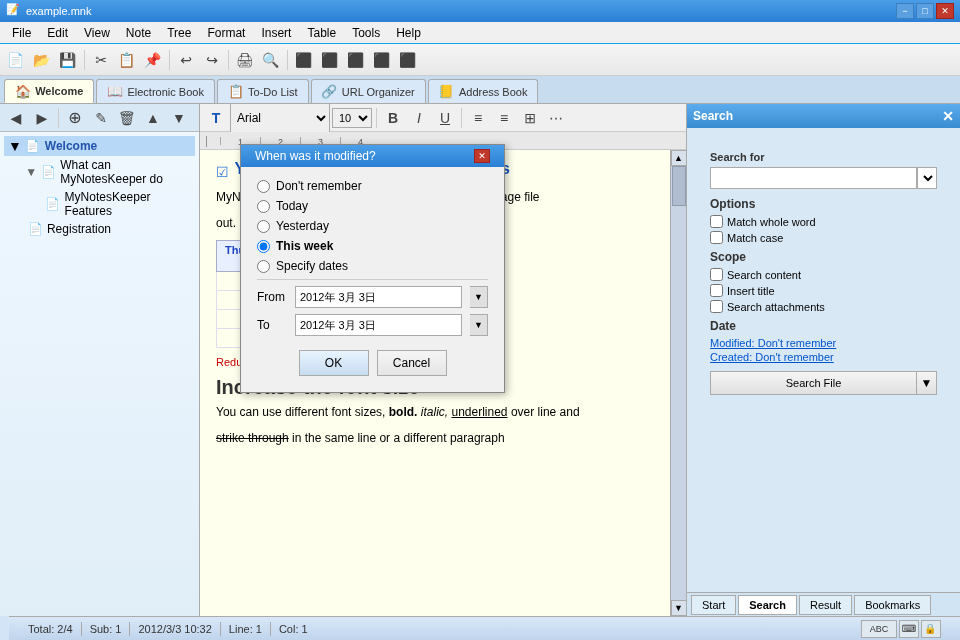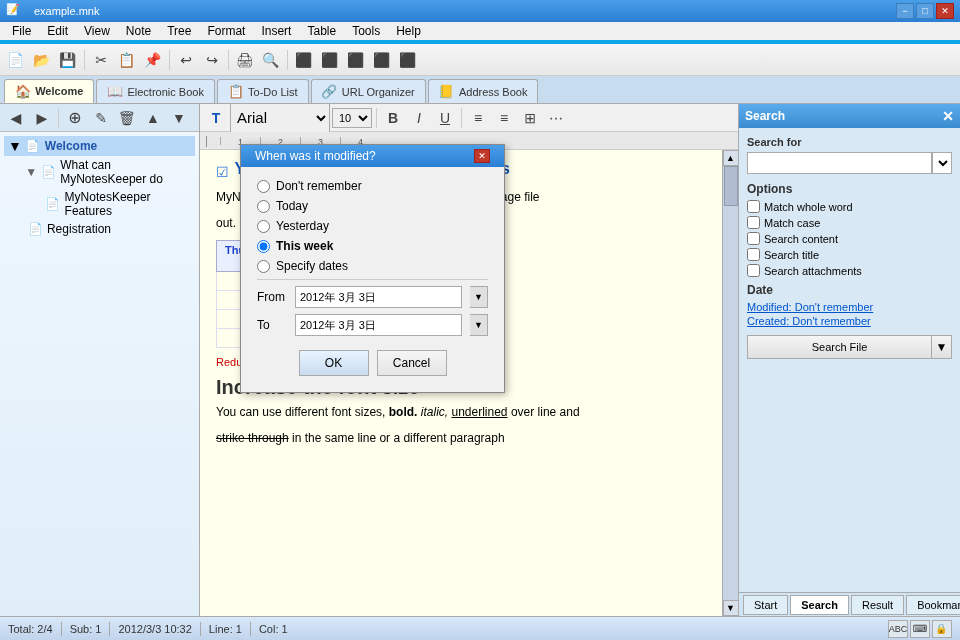--- a/index.html
+++ b/index.html
@@ -9,36 +9,36 @@
     .title-bar {
       background: linear-gradient(to bottom, #4a9ee8, #2a7fd4);
       height: 22px;
       display: flex;
       align-items: center;
       padding: 0 6px;
       color: white;
       font-size: 11px;
     }
     .title-bar-icon { width: 16px; height: 16px; margin-right: 4px; }
-    .title-bar-title { flex: 1; margin-left: 8px; }
+    .title-bar-title { flex: 1; }
     .title-bar-controls { display: flex; gap: 2px; }
     .title-btn {
       width: 18px; height: 16px; background: #5aa0e0; border: 1px solid #3a80c0;
       color: white; font-size: 9px; display: flex; align-items: center; justify-content: center; cursor: pointer;
     }
     .title-btn.close { background: #c0392b; border-color: #a02020; }
 
     
     .menu-bar {
       background: #f0f0f0;
       height: 22px;
       display: flex;
       align-items: center;
       padding: 0 4px;
-      border-bottom: 4px solid #0ea5e9;
+      border-bottom: 1px solid #0ea5e9;
     }
     .menu-item {
       padding: 2px 8px;
       font-size: 12px;
       cursor: pointer;
       color: #000;
     }
 
     
     .toolbar {
@@ -138,21 +138,21 @@
     .format-bar {
       background: #f0f0f0;
       height: 28px;
       display: flex;
       align-items: center;
       padding: 0 4px;
       border-bottom: 1px solid #ccc;
       gap: 2px;
     }
     .font-select {
-      height: 36px; font-size: 15px; border: 1px solid #aaa;
+      height: 36px; font-size: 12px; border: 1px solid #aaa;
       padding: 0 2px; width: 100px;
     }
     .size-select {
       height: 20px; font-size: 11px; border: 1px solid #aaa;
       padding: 0 2px; width: 40px;
     }
     .ruler {
       background: #e8e8e8;
       height: 18px;
       border-bottom: 1px solid #ccc;
@@ -190,21 +190,21 @@
     .doc-table th {
       background: #e8f0ff; border: 1px solid #aac; padding: 3px 8px;
       color: #2244cc; font-size: 11px;
     }
     .doc-table td { border: 1px solid #dde; padding: 3px 8px; }
     .doc-subheading { font-size: 20px; font-weight: bold; color: #333; margin: 8px 0 4px 0; }
     .reduce-font { color: #cc0000; font-size: 11px; }
 
     
     .right-panel {
-      width: 222px;
+      width: 274px;
       background: #d8e8f4;
       border-left: 1px solid #aaa;
       display: flex;
       flex-direction: column;
     }
     .search-header {
       background: linear-gradient(to bottom, #5aacee, #3a8cd0);
       height: 24px;
       display: flex;
       align-items: center;
@@ -214,21 +214,21 @@
       font-weight: bold;
     }
     .search-close {
       margin-left: auto;
       cursor: pointer;
       font-size: 14px;
       color: white;
     }
     .search-body {
       flex: 1;
-      padding: 8px;
+      padding: 23px;
       overflow-y: auto;
     }
     .search-label { font-size: 11px; font-weight: bold; color: #333; margin-bottom: 4px; display: block; }
     .search-input {
       width: 100%;
       height: 22px;
       border: 1px solid #aaa;
       background: white;
       padding: 0 4px;
       font-size: 11px;
@@ -292,25 +292,26 @@
       background: white;
       font-weight: bold;
     }
 
     
     .status-bar {
       background: linear-gradient(to bottom, #d8e8f8, #c0d4ec);
       height: 24px;
       display: flex;
       align-items: center;
-      padding: 0 8px;
+      padding: 0 19px;
       font-size: 11px;
       color: #333;
       border-top: 1px solid #aaa;
       gap: 0;
+      margin-left: 9px;
     }
     .status-sep { width: 1px; height: 14px; background: #aaa; margin: 0 8px; }
 
     
     .scrollbar-v {
       width: 16px;
       background: #d0d8e8;
       display: flex;
       flex-direction: column;
       align-items: center;
@@ -691,27 +692,28 @@
       <div class="section-title">Options</div>
       <div class="checkbox-row">
         <input type="checkbox" style="">
         <span>Match whole word</span>
       </div>
       <div class="checkbox-row">
         <input type="checkbox" style="">
         <span>Match case</span>
       </div>
 
+      <div class="section-title">Scope</div>
       <div class="checkbox-row">
         <input type="checkbox" style="">
         <span>Search content</span>
       </div>
       <div class="checkbox-row">
         <input type="checkbox" style="">
-        <span>Search title</span>
+        <span>Insert title</span>
       </div>
       <div class="checkbox-row">
         <input type="checkbox" style="">
         <span>Search attachments</span>
       </div>
 
       <div class="section-title">Date</div>
       <a class="search-link">Modified: Don't remember</a>
       <a class="search-link">Created: Don't remember</a>
 
@@ -743,17 +745,17 @@
   <span>Total: 2/4</span>
   <div class="status-sep"></div>
   <span>Sub: 1</span>
   <div class="status-sep"></div>
   <span>2012/3/3 10:32</span>
   <div class="status-sep"></div>
   <span>Line: 1</span>
   <div class="status-sep"></div>
   <span>Col: 1</span>
   <div style="margin-left: auto; display:flex; gap:2px;">
-    <div style="width:20px; height:18px; background:#e0e8f0; border:1px solid #aaa; display:flex; align-items:center; justify-content:center; font-size:9px;">ABC</div>
+    <div style="width:36px; height:18px; background:#e0e8f0; border:1px solid #aaa; display:flex; align-items:center; justify-content:center; font-size:9px;">ABC</div>
     <div style="width:20px; height:18px; background:#e0e8f0; border:1px solid #aaa; display:flex; align-items:center; justify-content:center; font-size:10px;">⌨</div>
     <div style="width:20px; height:18px; background:#e0e8f0; border:1px solid #aaa; display:flex; align-items:center; justify-content:center; font-size:10px;">🔒</div>
   </div>
 </div>
 
 </body></html>

